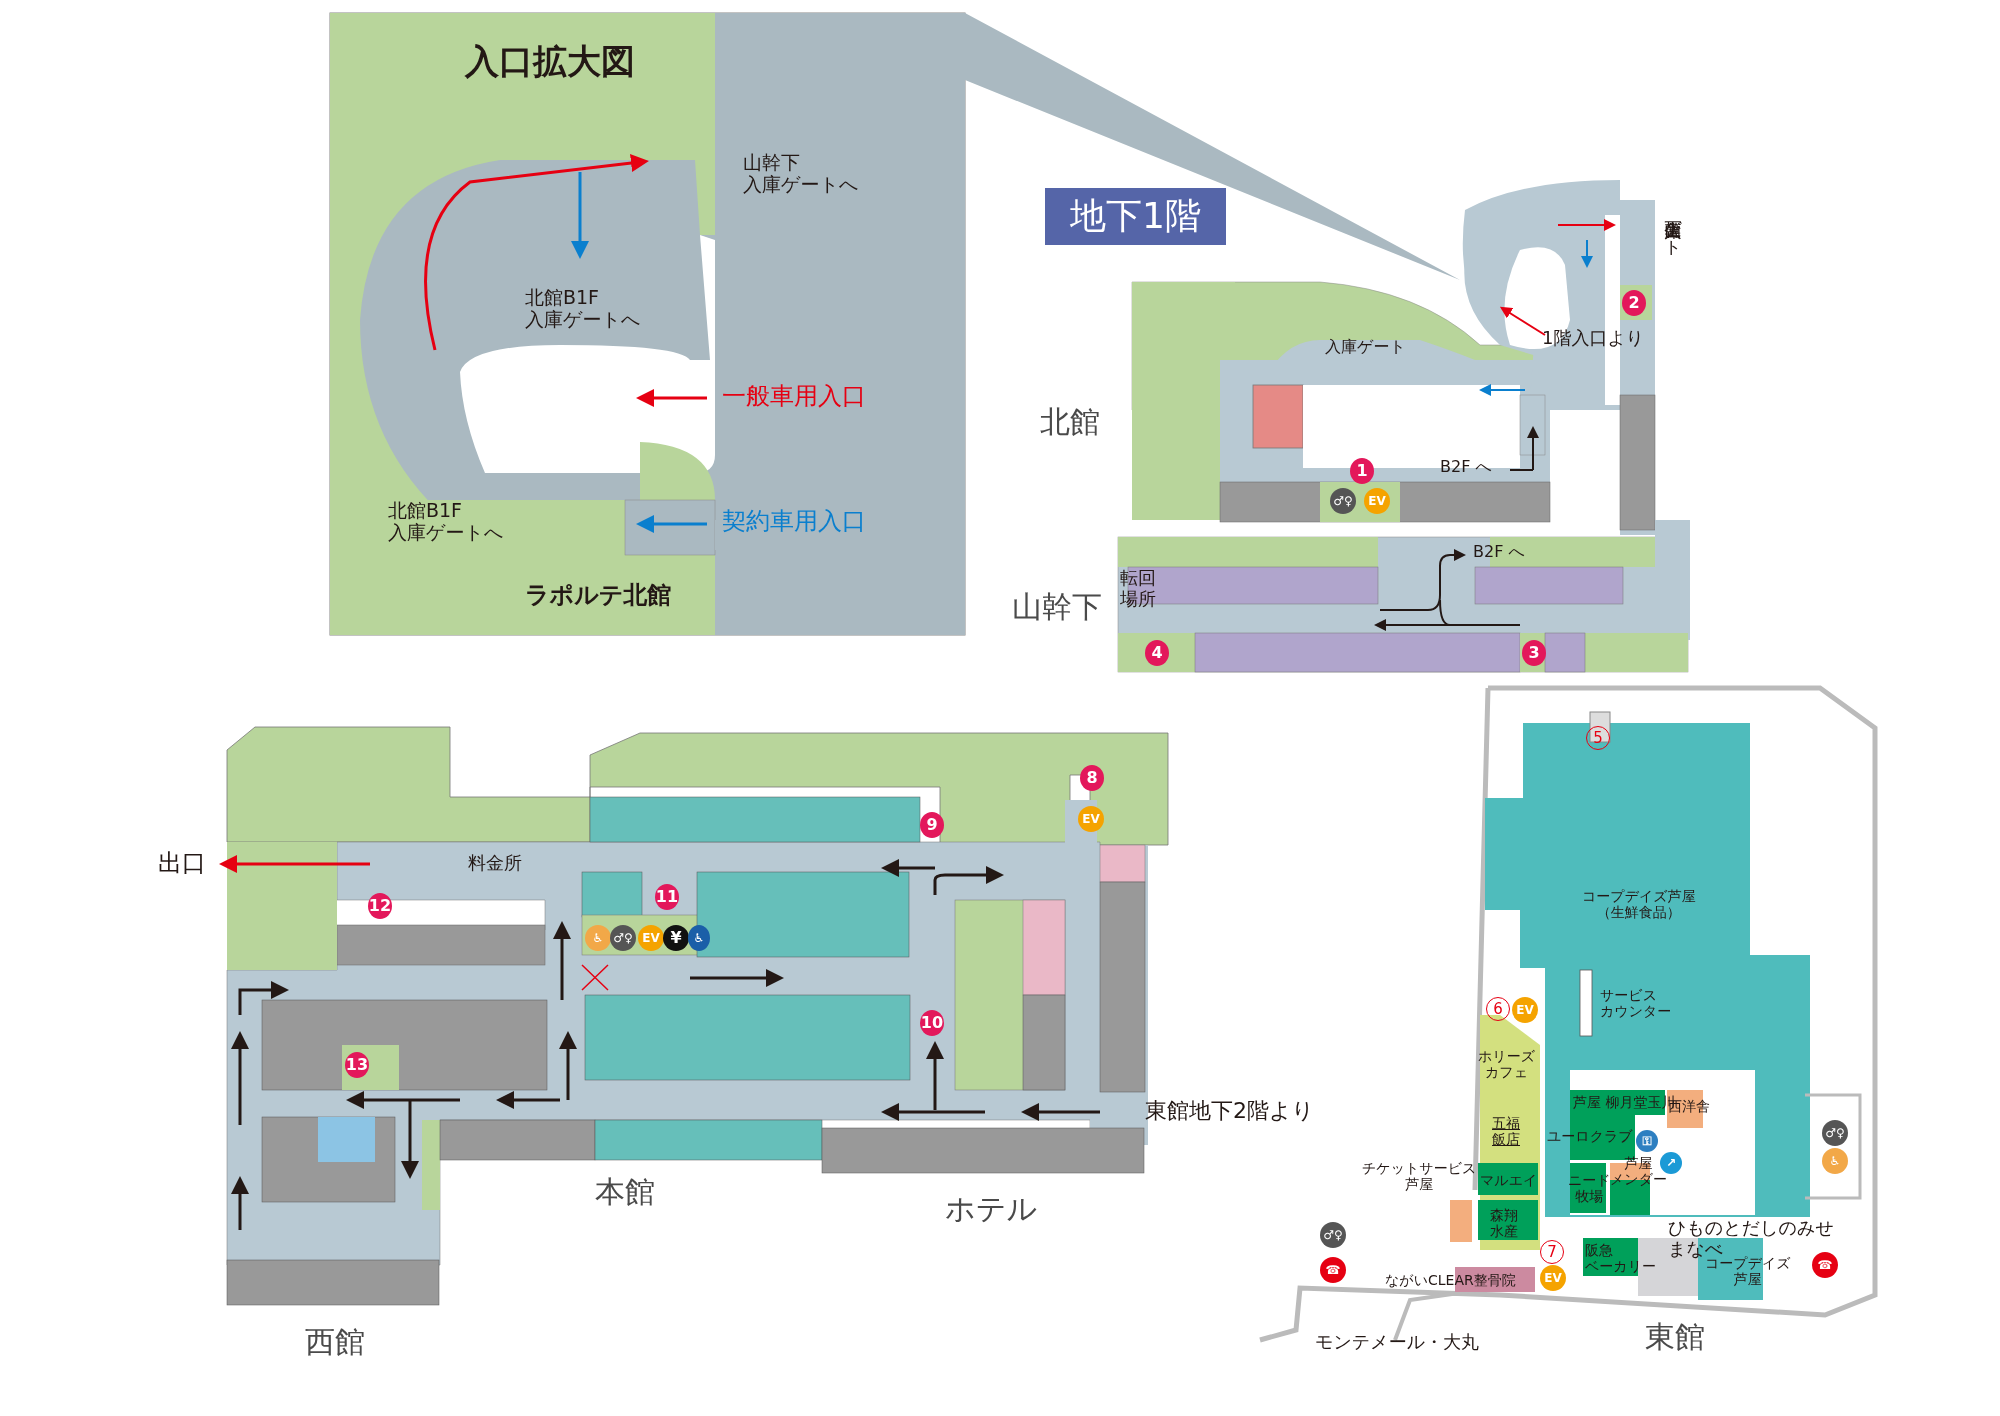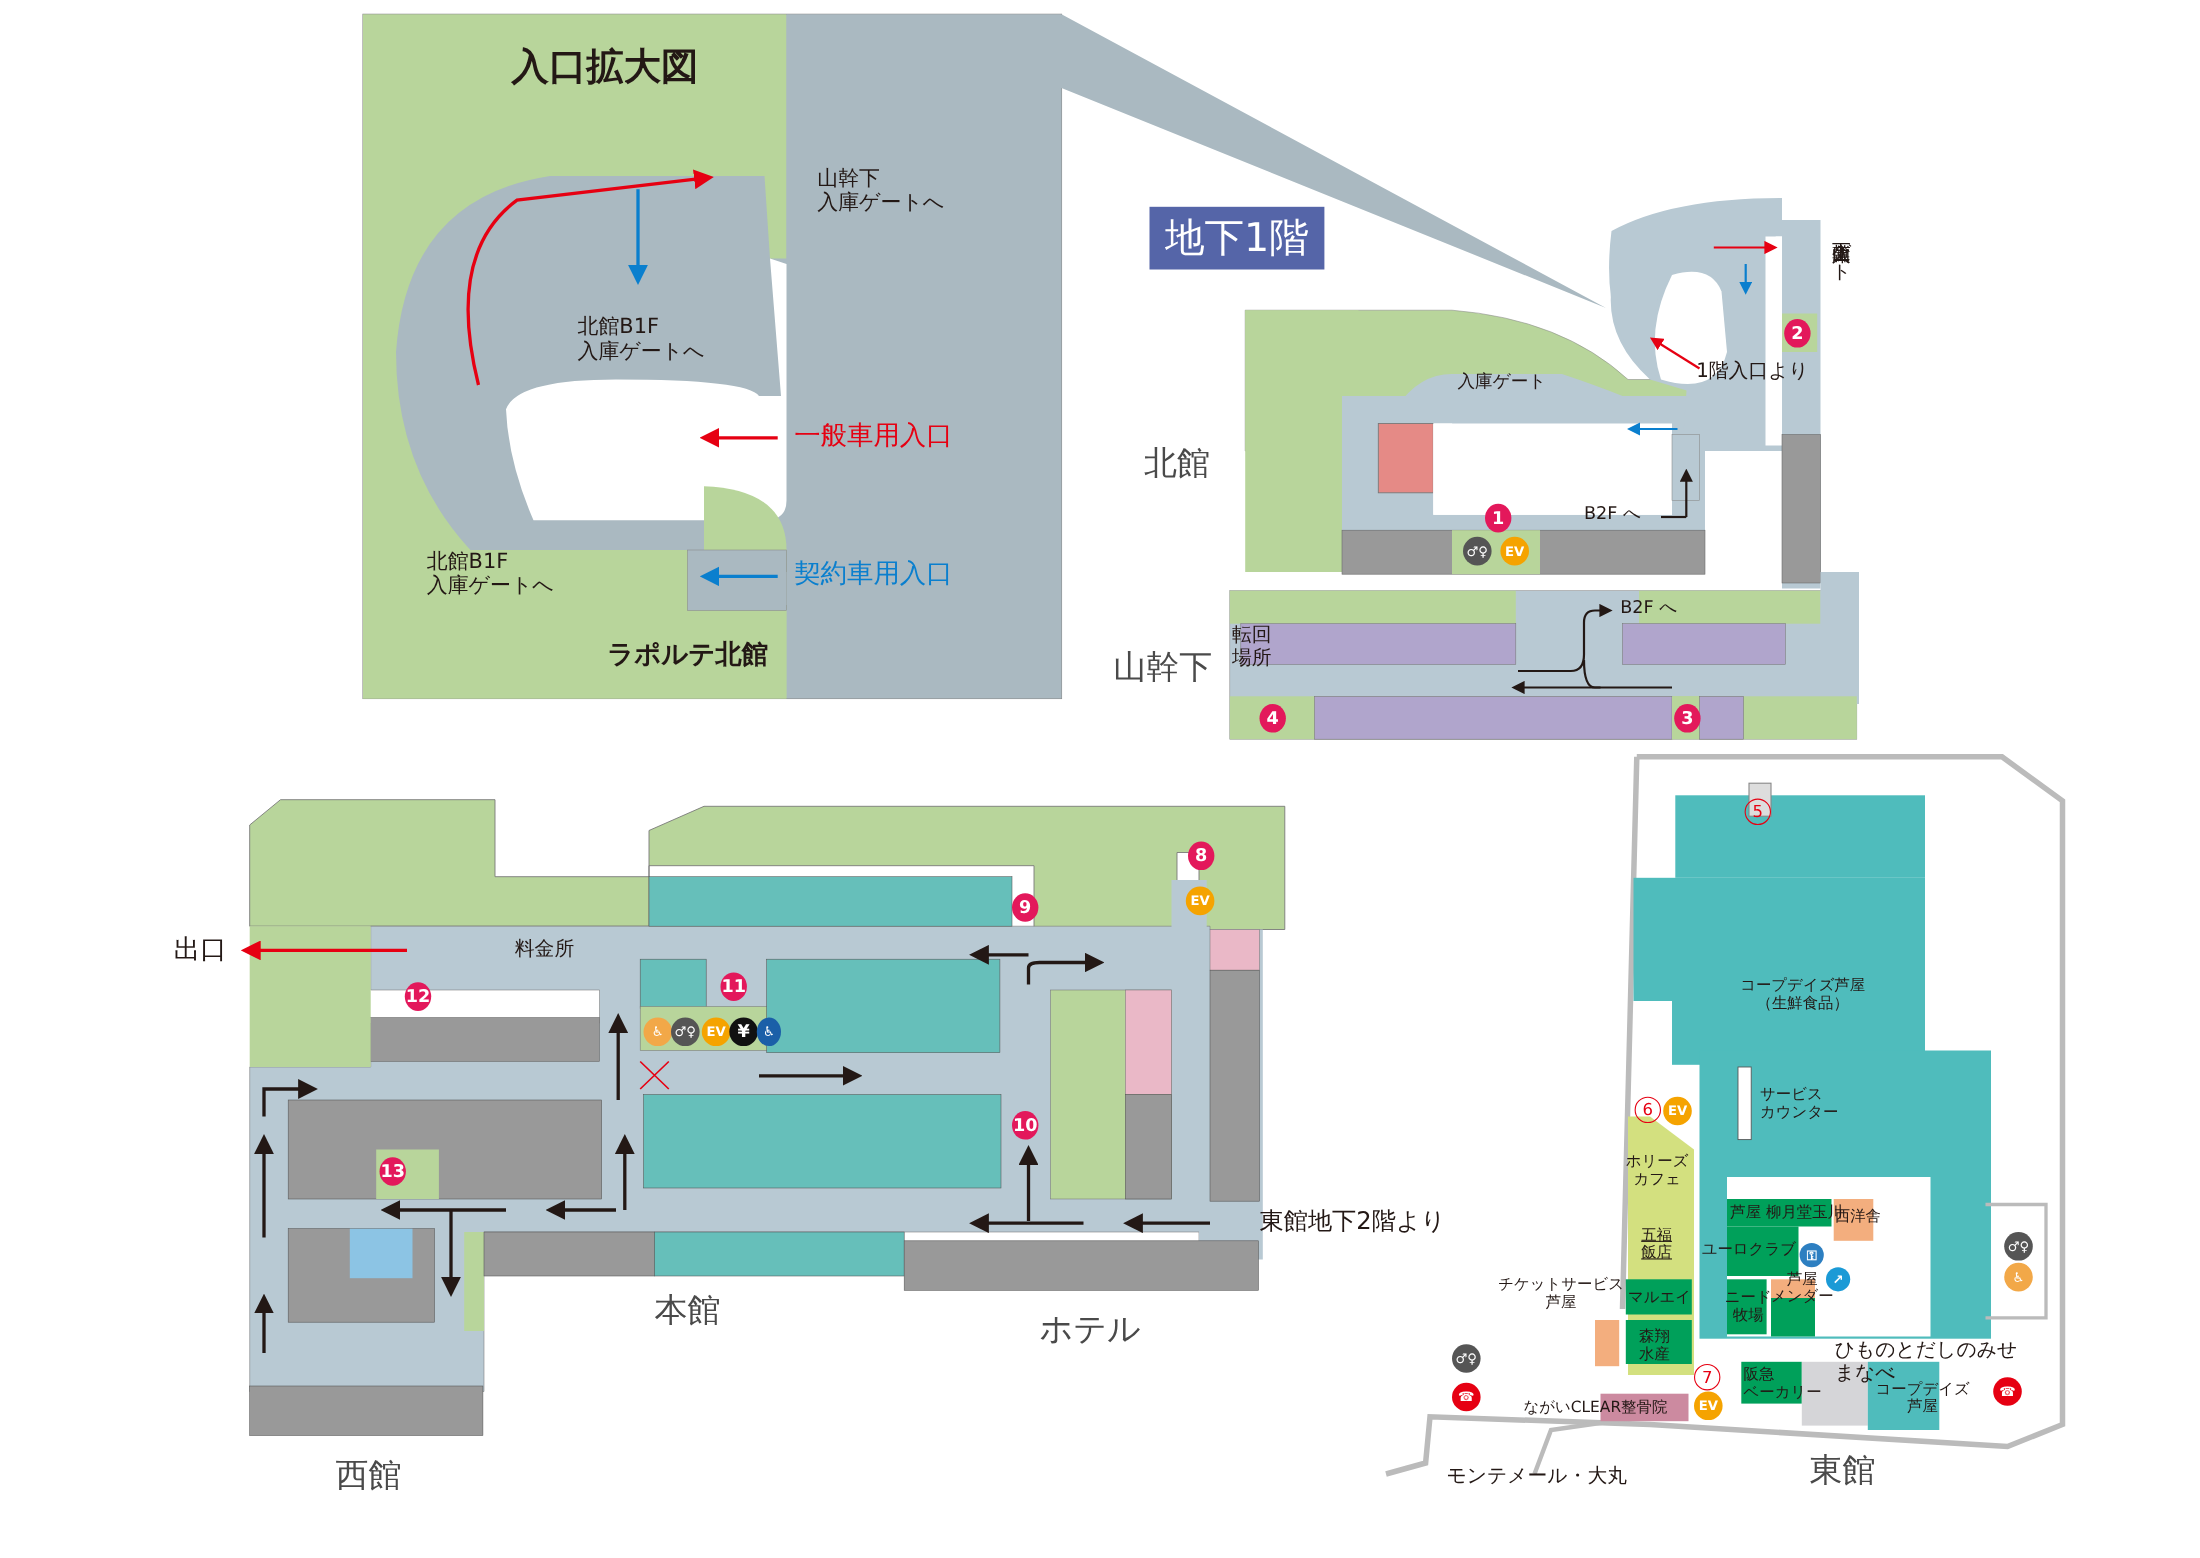--- a/index.html
+++ b/index.html
@@ -4,21 +4,21 @@
 <style>
   html,body{margin:0;padding:0;background:#fff;}
   body{width:2000px;height:1416px;position:relative;overflow:hidden;font-family:"DejaVu Sans","Liberation Sans",sans-serif;color:#231815;}
   svg.map{position:absolute;left:0;top:0;}
   .lbl{position:absolute;white-space:nowrap;line-height:1.15;}
   .title-big{font-weight:bold;font-size:34px;color:#231815;}
   .bldg{font-size:30px;color:#4a4a4a;}
   .small{font-size:19px;}
   .tiny{font-size:18px;}
   .shop{font-size:14px;text-align:center;}
-  .b1-badge{position:absolute;background:#5565a8;color:#fff;font-size:36px;padding:4px 14px;}
+  .b1-badge{position:absolute;background:#5565a8;color:#fff;font-size:36px;padding:4px 25px;}
   .num{position:absolute;width:24px;height:26px;border-radius:50%;background:#e3185b;color:#fff;font-weight:bold;font-size:16px;text-align:center;line-height:26px;}
   .cnum{position:absolute;width:22px;height:22px;border-radius:50%;border:1.5px solid #e60012;color:#e60012;font-size:15px;text-align:center;line-height:22px;background:transparent;}
   .ico{position:absolute;width:26px;height:26px;border-radius:50%;color:#fff;font-size:12px;font-weight:bold;text-align:center;line-height:26px;}
   .ev{background:#f5a300;}
   .wc{background:#555;color:#fff;}
   .yen{background:#111;}
   .wheel{background:#1b5fa8;}
   .baby{background:#f2a848;}
   .tel{background:#e60012;}
   .key{background:#2d7fc1;}
@@ -183,21 +183,21 @@
     <path d="M1805,1095 L1860,1095 L1860,1198 L1805,1198" fill="none" stroke="#bbb" stroke-width="3"></path>
   </g>
 </svg>
 
 <div class="lbl title-big" style="left:465px;top:42px;">入口拡大図</div>
 <div class="lbl small" style="left:743px;top:152px;"><span>山幹下</span><br><span>入庫ゲートへ</span></div>
 <div class="lbl small" style="left:525px;top:287px;"><span>北館B1F</span><br><span>入庫ゲートへ</span></div>
 <div class="lbl" style="left:722px;top:383px;font-size:24px;color:#e60012;">一般車用入口</div>
 <div class="lbl small" style="left:388px;top:500px;"><span>北館B1F</span><br><span>入庫ゲートへ</span></div>
 <div class="lbl" style="left:722px;top:508px;font-size:24px;color:#0a7fce;">契約車用入口</div>
-<div class="lbl" style="left:552px;top:582px;font-size:24px;font-weight:bold;text-align:center;">ラポルテ北館</div>
+<div class="lbl" style="left:525px;top:582px;font-size:24px;font-weight:bold;text-align:center;">ラポルテ北館</div>
 
 <div class="b1-badge" style="left:1045px;top:188px;">地下1階</div>
 <div class="lbl bldg" style="left:1040px;top:405px;text-align:right;">北館</div>
 <div class="lbl" style="left:1325px;top:338px;font-size:16px;">入庫ゲート</div>
 <div class="lbl" style="left:1542px;top:328px;font-size:18px;">1階入口より</div>
 <div class="lbl" style="left:1663px;top:208px;font-size:17px;writing-mode:vertical-rl;">山幹下入庫ゲート</div>
 <div class="lbl" style="left:1440px;top:458px;font-size:16px;">B2F へ</div>
 <div class="lbl" style="left:1473px;top:543px;font-size:16px;">B2F へ</div>
 <div class="lbl tiny" style="left:1120px;top:568px;"><span>転回</span><br><span>場所</span></div>
 <div class="lbl bldg" style="left:1012px;top:590px;">山幹下</div>

